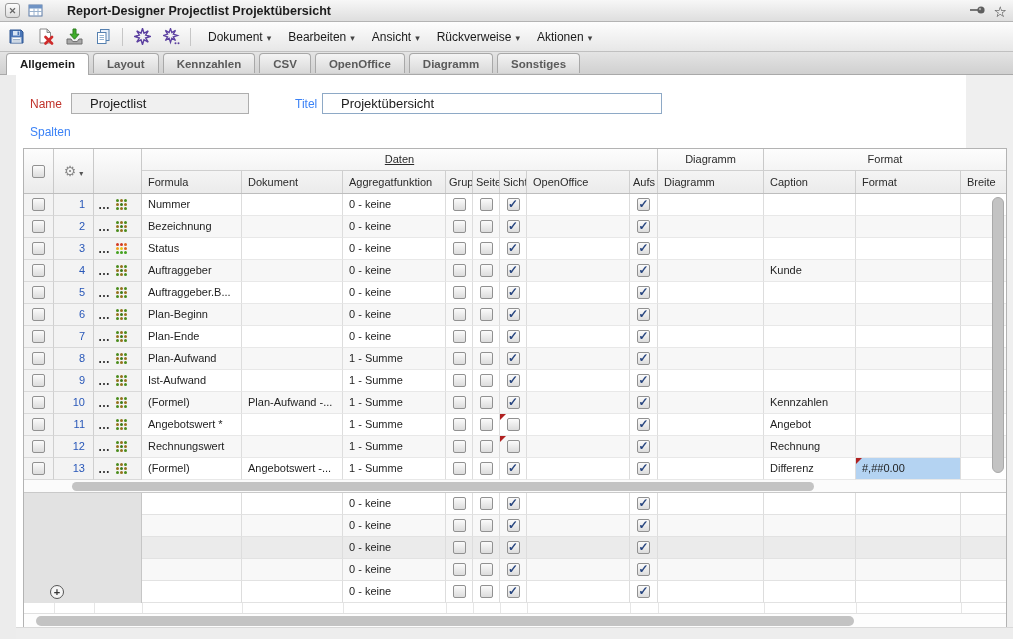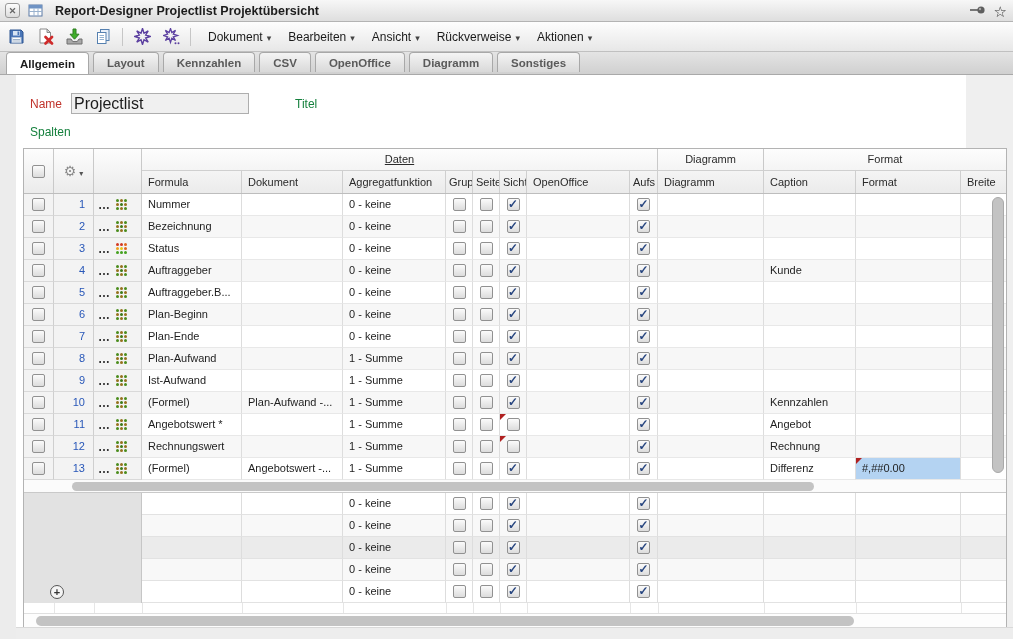--- a/index.html
+++ b/index.html
@@ -8,52 +8,52 @@
           font-family:"Liberation Sans", sans-serif; color:#222; }
 
   
   .titlebar { position:absolute; left:0; top:0; width:100%; height:22px;
     background:linear-gradient(#f7f7f7,#dedede); border-bottom:1px solid #b3b3b3;
     display:flex; align-items:center; }
   .closebtn { width:15px; height:15px; margin-left:5px; border:1px solid #999; border-radius:3px;
     background:linear-gradient(#fdfdfd,#dcdcdc); color:#666; font-size:9px; font-weight:bold;
     display:flex; align-items:center; justify-content:center; cursor:default; }
   .reporticon { margin-left:8px; display:flex; }
-  .wintitle { margin-left:12px; font-size:12.5px; font-weight:bold; color:#1c1c1c; }
+  .wintitle { margin-left:24px; font-size:12.5px; font-weight:bold; color:#1c1c1c; }
   .tb-right { position:absolute; right:6px; top:0; height:22px; display:flex; align-items:center; gap:7px; }
   .staricon { font-size:15px; color:#333; line-height:1; }
 
   
   .toolbar { position:absolute; left:0; top:22px; width:100%; height:30px;
     background:linear-gradient(#fdfdfd,#e7e7e7); border-bottom:1px solid #c0c0c0;
     display:flex; align-items:center; padding-left:6px; gap:9px; }
   .tbico { display:flex; align-items:center; justify-content:center; width:20px; height:20px; }
   .tbsep { width:1px; height:18px; background:#c6c6c6; }
   .menu { display:flex; align-items:center; font-size:12px; color:#1a1a1a; margin-left:8px; }
   .menu .caret::after { content:"▾"; font-size:9px; color:#444; margin-left:4px; }
 
   
   .tabbar { position:absolute; left:0; top:52px; width:100%; height:23px;
     background:linear-gradient(#e4e4e4,#d0d0d0); border-bottom:1px solid #a9a9a9;
-    display:flex; align-items:flex-start; padding-left:6px; gap:4px; }
+    display:flex; align-items:center; padding-left:6px; gap:4px; }
   .tab { height:20px; padding:0 13px; border:1px solid #a8a8a8; border-bottom:none;
     border-radius:4px 4px 0 0; background:linear-gradient(#f4f4f4,#d9d9d9);
     font-size:11.5px; font-weight:bold; color:#5a5a5a; display:flex; align-items:center; }
   .tab.active { background:#fff; color:#1c1c1c; height:22px; margin-bottom:-1px; z-index:2; }
 
   
   .content { position:absolute; left:16px; top:75px; width:100%; height:564px; background:#fff; }
   .gray-topright { position:absolute; left:950px; top:0; width:63px; height:73px; background:#efefef; }
   .gray-rightcol { position:absolute; left:990px; top:0; width:23px; height:552px; background:#efefef; }
   .gray-bottom   { position:absolute; left:0; top:552px; width:100%; height:12px; background:#ededed; border-top:1px solid #d9d9d9; }
 
-  .lbl { position:absolute; font-size:12px; color:#15803d; }
+  .lbl { position:absolute; font-size:12px; color:#3b82f6; }
   .lbl.red { color:#c0332b; }
-  .fld { position:absolute; height:21px; font-size:16px; font-family:"Liberation Sans",sans-serif;
-         padding:0 2px; color:#1c1c1c; }
+  .fld { position:absolute; height:21px; font-size:13px; font-family:"Liberation Sans",sans-serif;
+         padding:0 18px; color:#1c1c1c; }
   #name-input { left:55px; top:18px; width:178px; background:#f0f0f0; border:1px solid #aeaeae; }
   #titel-input { left:306px; top:18px; width:340px; background:#fff; border:1px solid #8ea9c6; }
 
   
   .grid { position:absolute; left:7px; top:73px; width:984px; height:481px;
           border:1px solid #b3b3b3; background:#fff; font-size:11px; }
   .ghead { display:flex; height:45px; background:linear-gradient(#fdfdfd,#ebebeb); border-bottom:1px solid #bdbdbd; }
   .lead { display:flex; width:118px; }
   .lc { border-right:1px solid #c9c9c9; display:flex; align-items:center; justify-content:center; }
   .lc.c-sel { width:30px; } .lc.c-num { width:40px; } .lc.c-tools { width:48px; }
@@ -235,20 +235,21 @@
     <div class="tab">Sonstiges</div>
   </div>
 
   <div class="content">
     <div class="gray-topright"></div>
     <div class="gray-rightcol"></div>
 
     <span class="lbl red" style="left:14px; top:22px;">Name</span>
     <input class="fld" id="name-input" value="Projectlist" style="">
     <span class="lbl" style="left:279px; top:22px;">Titel</span>
+    <input class="fld" id="titel-input" value="Projektübersicht" style="">
 
     <span class="lbl" style="left:14px; top:50px;">Spalten</span>
 
     <div class="grid">
       <div class="ghead">
         <div class="lead">
           <div class="lc c-sel">
               <span class="cb"></span>
             </div>
           <div class="lc c-num">

